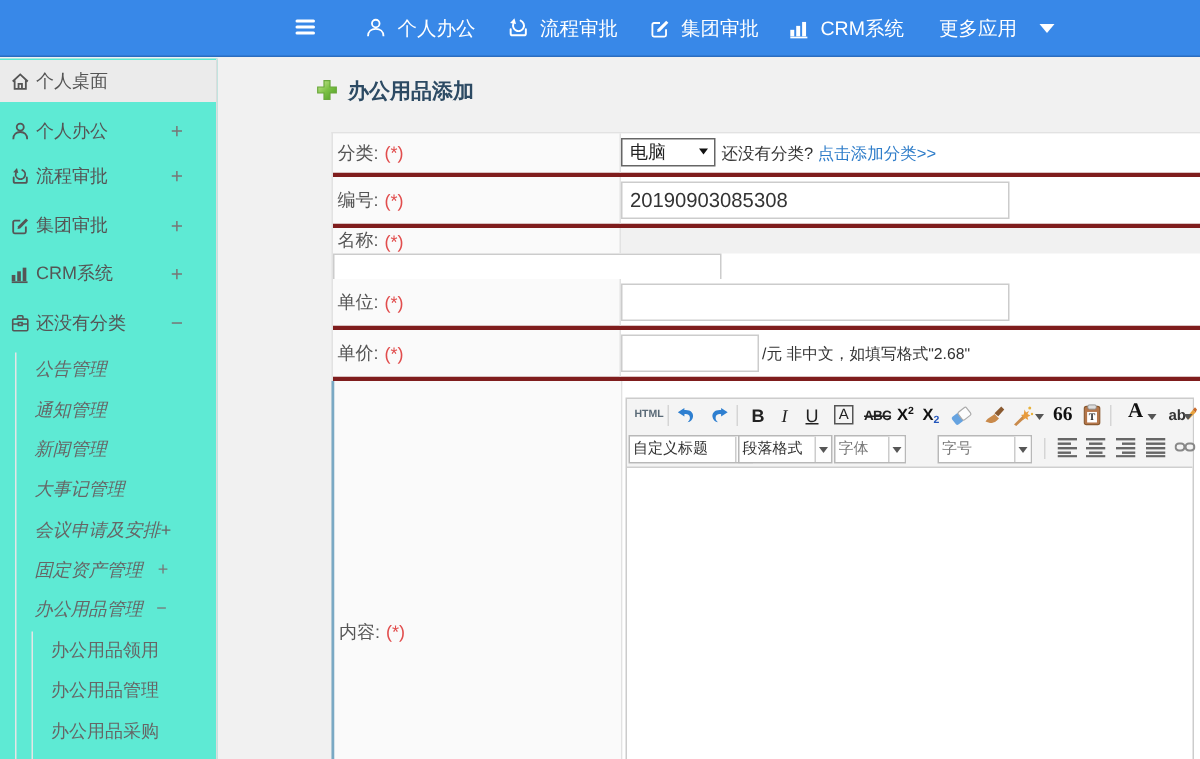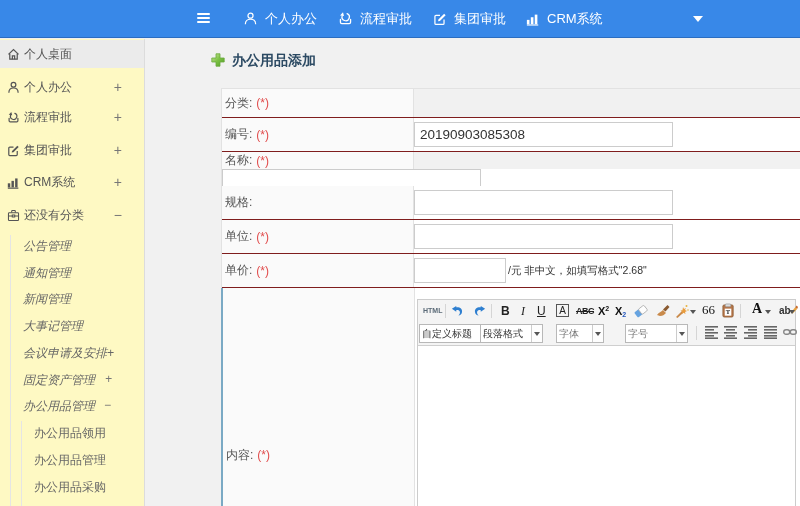--- a/index.html
+++ b/index.html
@@ -8,41 +8,41 @@
 
 
 #hdr { position:absolute; left:0; top:0; width:800px; height:38px; background:#3888e8; border-bottom:1px solid #2b6dc0; }
 #logo { position:absolute; left:4px; top:0; line-height:38px; color:#fff; font-size:13.5px; font-weight:bold; }
 .hmenu { position:absolute; top:0; height:38px; line-height:37px; color:#fff; font-size:13px; }
 .hmenu svg { vertical-align:-3px; margin-right:7px; }
 #burger { position:absolute; left:197px; top:13px; width:13px; height:12px; }
 #burger div { height:2px; background:#fff; margin-bottom:2px; border-radius:1px; }
 
 
-#side { position:absolute; left:0; top:39px; width:145px; height:467px; background:#fef9c3; border-right:1px solid #dcdcdc; }
+#side { position:absolute; left:0; top:39px; width:145px; height:467px; background:#5eead4; border-right:1px solid #dcdcdc; }
 .sitem { position:absolute; left:0; width:144px; height:32px; line-height:32px; font-size:12px; color:#555; }
 .sitem svg { position:absolute; left:7px; top:10px; }
 .sitem .txt { position:absolute; left:24px; }
 .sitem .pm { position:absolute; right:22px; font-size:14px; color:#777; font-weight:normal; }
 #s0 { top:1px; height:28px; line-height:28px; background:#ebebeb; }
 #s0 svg { top:8px; }
 #s0 .txt { left:24px; }
 .sub1 { position:absolute; left:23px; font-size:12px; color:#666;font-style:italic; }
 .sub2 { position:absolute; left:34px; font-size:12px; color:#666; }
 #vline1 { position:absolute; left:10px; top:196px; width:1px; height:271px; background:#e5e5e5; }
 #vline2 { position:absolute; left:21px; top:382px; width:1px; height:85px; background:#e5e5e5; }
 
 
 #content { position:absolute; left:146px; top:39px; width:654px; height:467px; background:#f1f1f1; }
 #title { position:absolute; left:86px; top:13px; font-size:14px; font-weight:bold; color:#2c4a63; }
 #plus { position:absolute; left:64px; top:13px; }
 
 
 #ftab { position:absolute; left:75px; top:49px; width:579px; border:1px solid #e2e2e2; border-right:none; border-bottom:none; }
-.frow { position:relative; border-bottom:1px solid #7f1d1d; display:flex; }
+.frow { position:relative; border-bottom:3px solid #7f1d1d; display:flex; }
 .fl { width:192px; background:#fafafa; border-right:1px solid #e2e2e2; font-size:12px; color:#555; padding-left:3px; display:flex; align-items:center; }
 .fl .req { color:#e14d4d; margin-left:4px; }
 .fv { flex:1; background:#fff; display:flex; align-items:center; padding-left:0px; }
 .inp { border:1px solid #ccc; background:#fff; height:25px; width:259px; margin-left:0px; font-size:13.5px; color:#333; padding:0 5px; font-family:"Liberation Sans",sans-serif; }
 
 
 .ti { position:absolute; top:3px; white-space:nowrap; }
 .tl { font-size:12px; color:#222; top:4px; font-family:"Liberation Sans",sans-serif; }
 .tsep { position:absolute; top:4px; width:1px; height:14px; background:#d5d5d5; }
 .tdrop { position:absolute; top:10px; width:0; height:0; border-left:3.5px solid transparent; border-right:3.5px solid transparent; border-top:4px solid #555; }
@@ -73,20 +73,21 @@
   <span class="hmenu" style="left:433px;"><svg width="14" height="14" viewBox="0 0 16 16" fill="none" stroke="#fff" stroke-width="1.4">
         <path d="M12.6 8.6 V13 a1.2 1.2 0 0 1 -1.2 1.2 H3.4 A1.2 1.2 0 0 1 2.2 13 V5 a1.2 1.2 0 0 1 1.2-1.2 h4.6"></path>
         <path d="M5.8 10.6 L6.2 8.5 L12.7 2.0 L14.4 3.7 L7.9 10.2 Z" fill="#fff" stroke="none"></path>
       </svg>集团审批</span>
   <span class="hmenu" style="left:526px;"><svg width="14" height="14" viewBox="0 0 16 16">
         <rect x="1" y="9" width="3" height="5" fill="#fff"></rect>
         <rect x="5.5" y="6" width="3" height="8" fill="#fff"></rect>
         <rect x="10" y="3" width="3" height="11" fill="#fff"></rect>
         <rect x="1" y="14.2" width="13" height="1.3" fill="#fff"></rect>
       </svg>CRM系统</span>
+  <span class="hmenu" style="left:626px;">更多应用</span>
   <div style="position:absolute;left:693px;top:16px;width:0;height:0;border-left:5.5px solid transparent;border-right:5.5px solid transparent;border-top:6.5px solid #fff;"></div>
 </div>
 
 <div id="side">
   <div class="sitem" id="s0">
       <svg width="13" height="13" viewBox="0 0 16 16" fill="none" stroke="#555" stroke-width="1.5">
         <path d="M1.8 7.8 L8 2 L14.2 7.8 M3.4 7 V13.8 H12.6 V7"></path>
         <path d="M6.6 13.8 V9.8 h2.8 V13.8"></path>
       </svg>
       <span class="txt">个人桌面</span>
@@ -160,35 +161,33 @@
           <stop offset="1" stop-color="#4f9e25"></stop>
         </linearGradient>
       </defs>
       <path d="M6 1.8 h4 v4.2 h4.2 v4 H10 v4.2 H6 V10 H1.8 V6 H6z" fill="url(#gp)" stroke="#6aa83c" stroke-width="0.8"></path>
     </svg>
   <span id="title">办公用品添加</span>
 
   <div id="ftab">
     <div class="frow" style="height:29px;">
       <div class="fl">分类: <span class="req">(*)</span></div>
+      <div class="fv">
+        <span style="display:inline-block;border:1px solid #666;width:63px;height:19px;line-height:17px;font-size:12px;color:#222;padding-left:5px;position:relative;margin-top:-2px;">电脑<span style="position:absolute;right:4px;top:6px;width:0;height:0;border-left:3.5px solid transparent;border-right:3.5px solid transparent;border-top:4.5px solid #111;"></span></span>
+        <span style="font-size:11px;color:#333;margin-left:4px;">还没有分类? <a style="color:#2f7dc9;text-decoration:none;">点击添加分类&gt;&gt;</a></span>
+      </div>
     </div>
     <div class="frow" style="height:34px;">
         <div class="fl">编号: <span class="req">(*)</span></div>
         <div class="fv">
           <input class="inp" value="20190903085308" style="">
         </div>
       </div>
     <div class="frow" style="height:34px;flex-direction:column;">
         <div class="fl">名称: <span class="req">(*)</span></div>
-        <div class="fv">
-          <input class="inp" style="">
-        </div>
-      </div>
-    <div class="frow" style="height:34px;">
-        <div class="fl">规格:</div>
         <div class="fv">
           <input class="inp" style="">
         </div>
       </div>
     <div class="frow" style="height:34px;">
         <div class="fl">单位: <span class="req">(*)</span></div>
         <div class="fv">
           <input class="inp" style="">
         </div>
       </div>
@@ -231,41 +230,41 @@
               <path d="M2 12 C4 9 6 9 8 7 L11 10 C9 12 8 13 5 13 Z" fill="#c98a4b"></path>
               <path d="M8 6.5 L12.5 2 L14.5 4 L10.5 8.5 Z" fill="#8a5a30"></path>
             </svg>
           <svg class="ti" style="left:256px;top:3px;" width="16" height="16" viewBox="0 0 16 16">
               <path d="M2 14 L8 8 L9.5 9.5 L3.5 15 Z" fill="#c98a4b"></path>
               <path d="M9 4 l1 2 2-1 -1 2 2 1 -2 1 .5 2 -2-1.2 -1.8 1.4 .6-2.3 -1.8-1.3 2-.3z" fill="#e89b3c"></path>
               <circle cx="12.5" cy="3" r="1" fill="#e8b23c"></circle>
               <circle cx="14" cy="7" r="0.8" fill="#e8b23c"></circle>
             </svg>
           <span class="tdrop" style="left:272px;"></span>
-          <span class="ti" style="left:284px;top:2px;font-size:13px;font-weight:normal;font-family:'Liberation Serif',serif;color:#111;">66</span>
+          <span class="ti" style="left:284px;top:2px;font-size:13px;font-weight:bold;font-family:'Liberation Serif',serif;color:#111;">66</span>
           <svg class="ti" style="left:303px;top:3px;" width="15" height="15" viewBox="0 0 16 16">
               <rect x="2" y="2" width="11" height="13" rx="1.5" fill="#b5764a" stroke="#8a5a30" stroke-width="0.8"></rect>
               <rect x="4.5" y="1" width="6" height="3" rx="1" fill="#ddd" stroke="#888" stroke-width="0.6"></rect>
               <rect x="4" y="6" width="7" height="7.5" fill="#fff"></rect>
               <text x="7.5" y="12" font-size="7" font-weight="bold" font-family="serif" fill="#222" text-anchor="middle">T</text>
             </svg>
           <span class="tsep" style="left:322px;"></span>
           <span class="ti" style="left:334px;top:1px;font-size:14px;font-family:'Liberation Serif',serif;color:#111;font-weight:bold;">A</span>
           <span class="tdrop" style="left:347px;"></span>
           <span class="ti" style="left:361px;top:4px;font-size:10px;font-weight:bold;color:#333;">ab<svg width="9" height="10" viewBox="0 0 10 10" style="margin-left:-2px;">
                 <path d="M2 9 L7 3 L9 5 L4 10 Z" fill="#e8a23c"></path>
                 <path d="M7 3 L8.5 1.2 L10 2.8 L9 5Z" fill="#c96a2b"></path>
               </svg></span>
           <span class="tdrop" style="left:371px;"></span>
 
           <span class="tbox" style="left:1px;width:83px;">
               <span class="tbt">自定义标题</span>
               <span class="tba"></span>
             </span>
-          <span class="tbox" style="left:62px;width:63px;text-align:center;">
+          <span class="tbox" style="left:74px;width:63px;text-align:center;">
               <span class="tbt">段落格式</span>
               <span class="tba"></span>
             </span>
           <span class="tbox" style="left:138px;width:48px;text-decoration:underline;">
               <span class="tbt" style="color:#777;">字体</span>
               <span class="tba"></span>
             </span>
           <span class="tbox" style="left:207px;width:63px;">
               <span class="tbt" style="color:#777;">字号</span>
               <span class="tba"></span>

